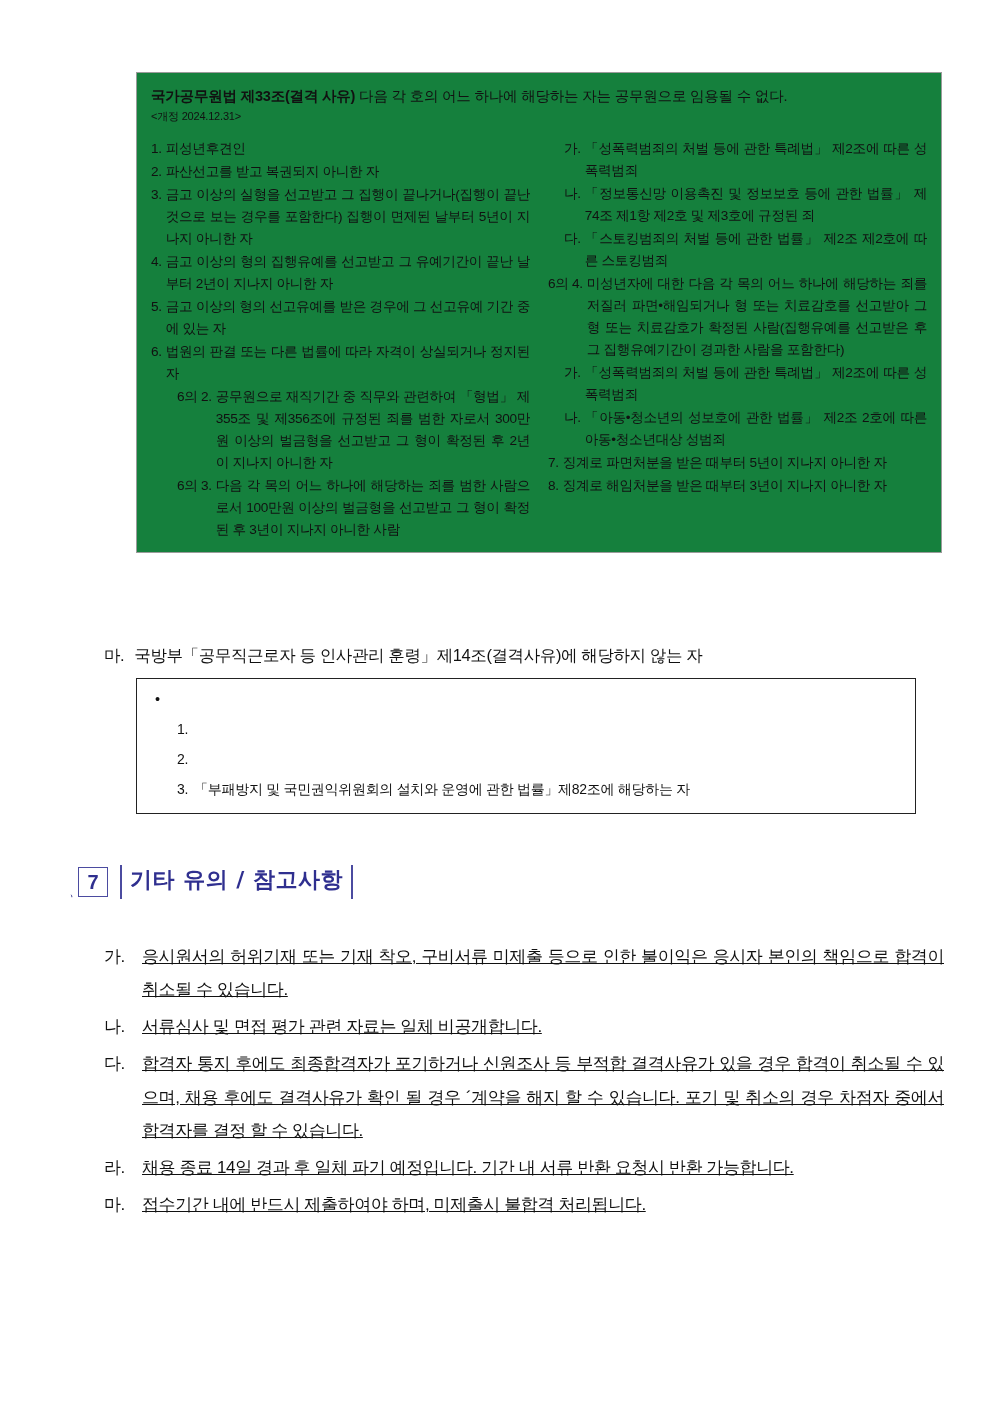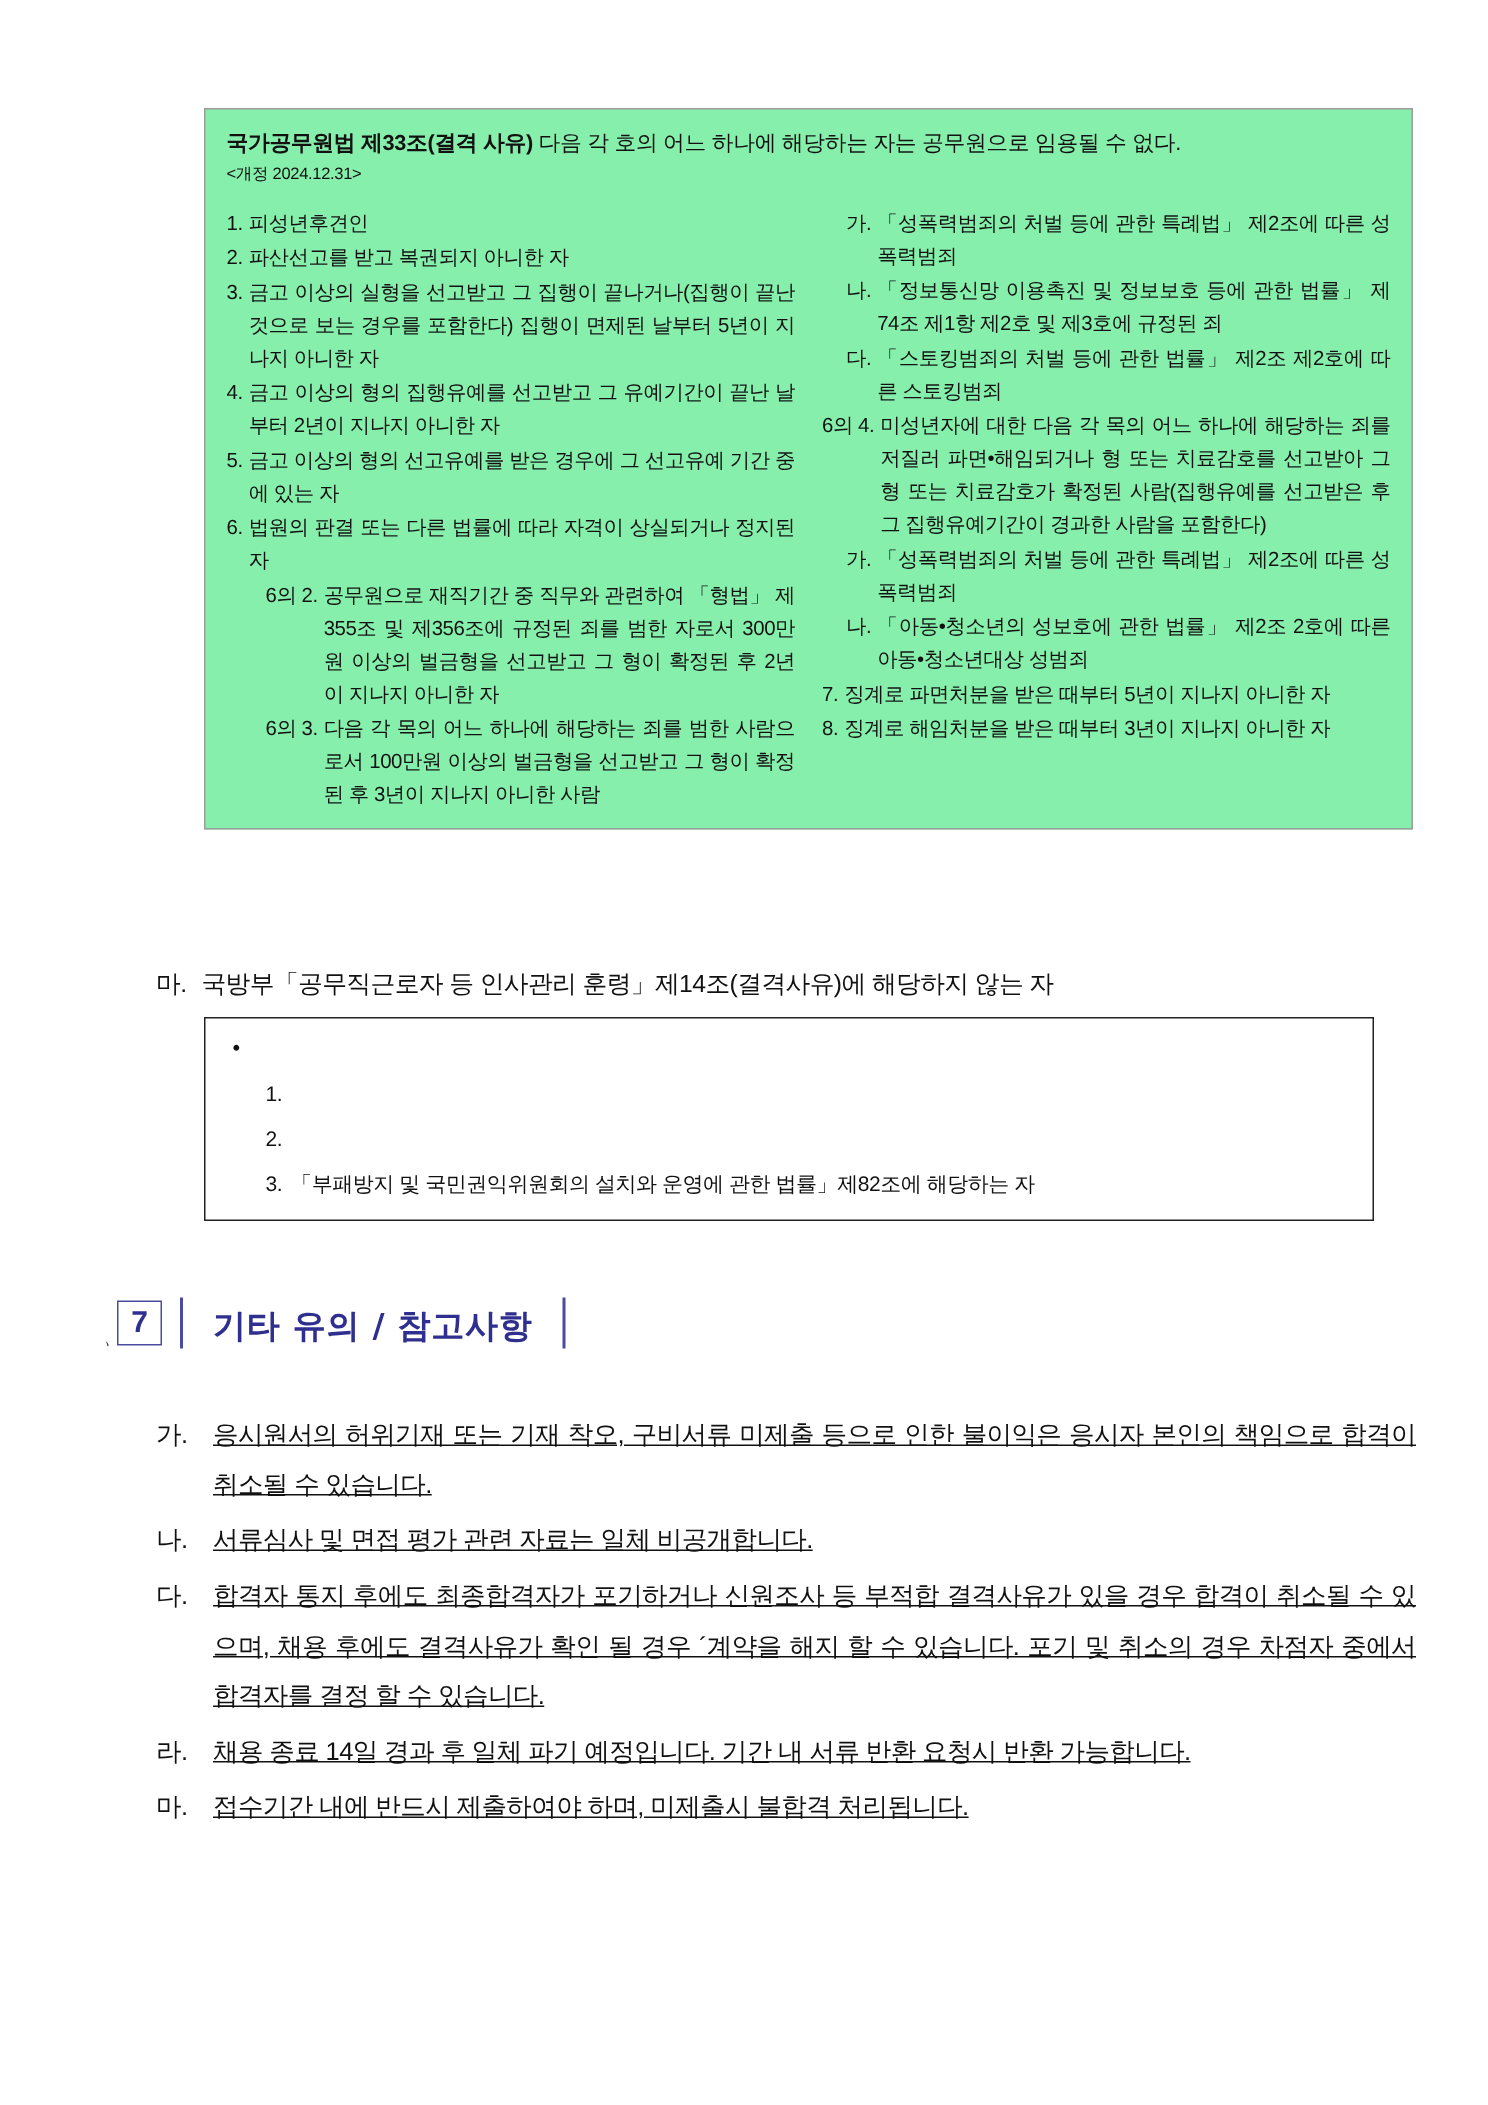--- a/index.html
+++ b/index.html
@@ -24,21 +24,21 @@
   }
 
   
   .law-box {
     position: absolute;
     left: 136px;
     top: 72px;
     width: 806px;
     box-sizing: border-box;
     border: 1px solid #9b9b9b;
-    background: #86efac;
+    background: #15803d;
     padding: 12px 14px 10px 14px;
   }
   .law-title {
     font-size: 14.5px;
     line-height: 1.55;
     color: #111;
     text-align: justify;
     letter-spacing: -0.2px;
   }
   .law-title b {
@@ -152,24 +152,24 @@
     font-weight: bold;
     display: flex;
     align-items: center;
     justify-content: center;
     box-sizing: border-box;
     background: #fff;
   }
   .sec-title-wrap {
     margin-left: 12px;
     position: relative;
-    padding: 0 22px;
+    padding: 0 10px;
     height: 34px;
     display: flex;
-    align-items: flex-end;
+    align-items: flex-start;
   }
   .sec-title-wrap::before,
   .sec-title-wrap::after {
     content: "";
     position: absolute;
     top: 0;
     width: 2px;
     height: 34px;
     background: #4b4ba0;
   }

